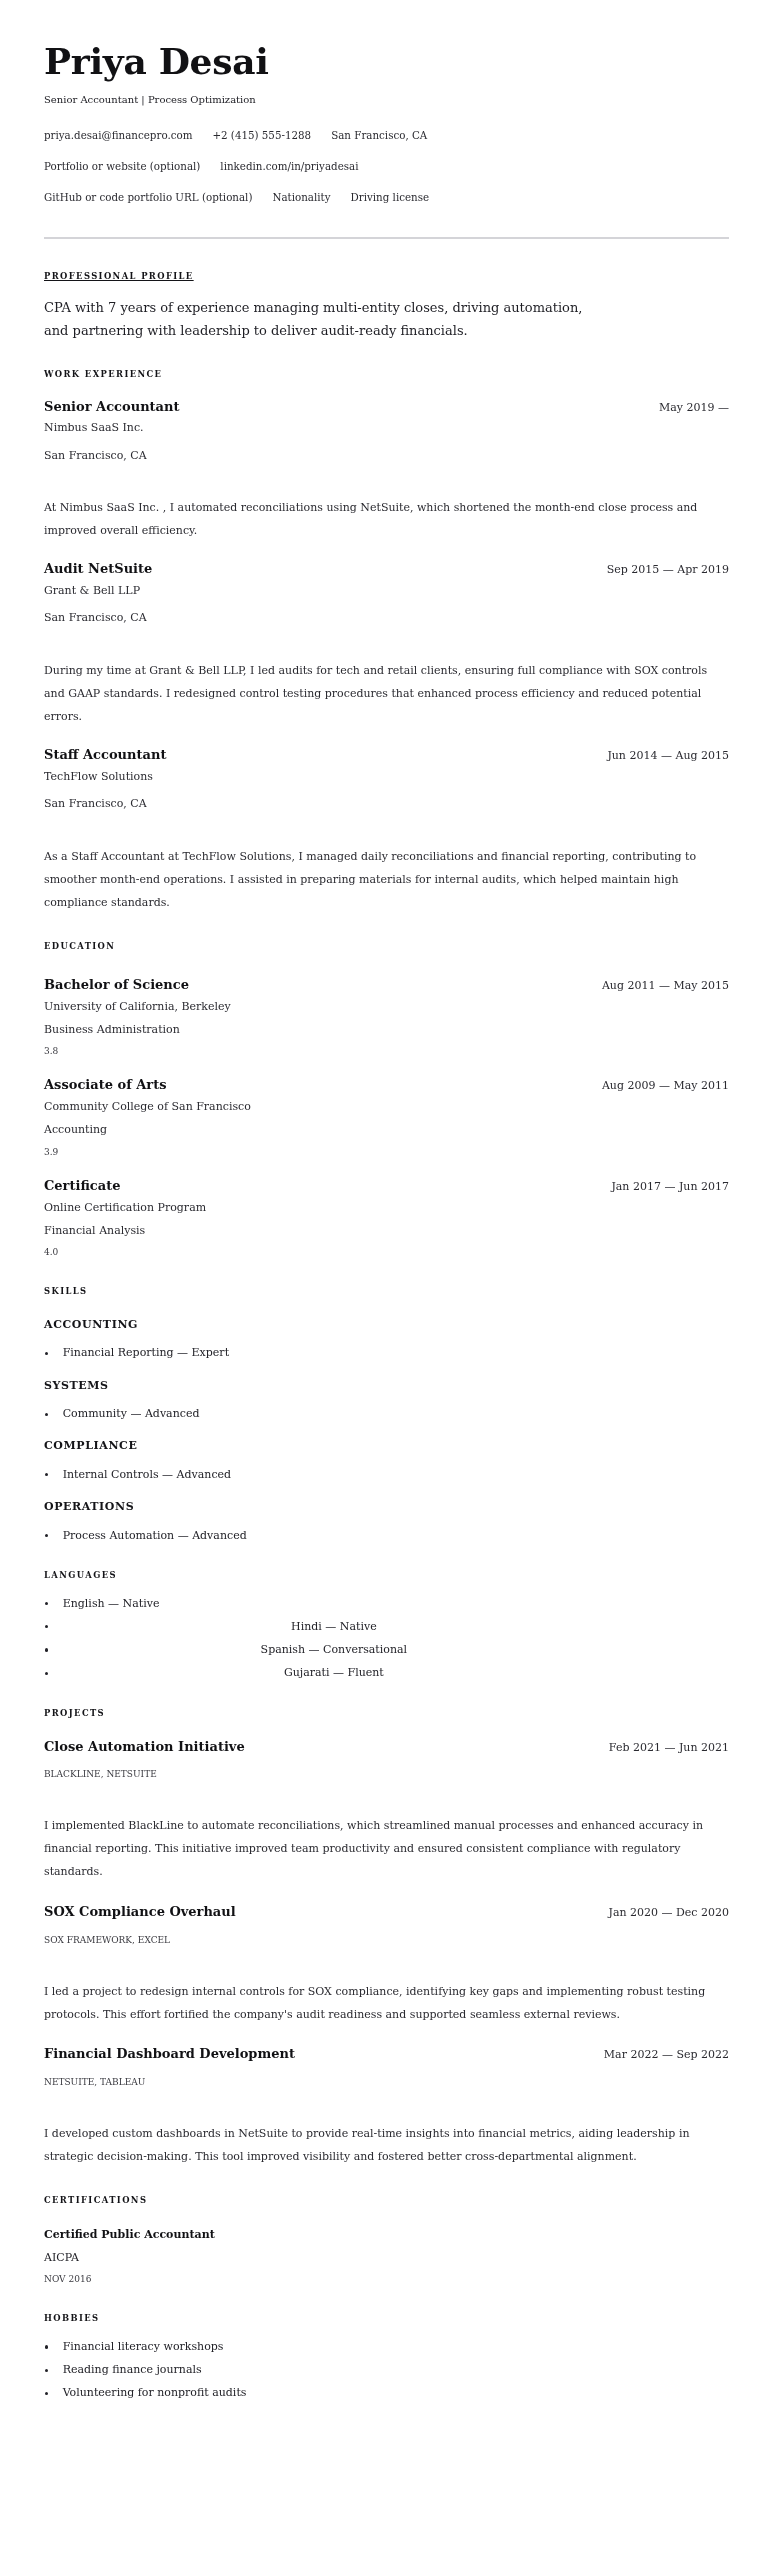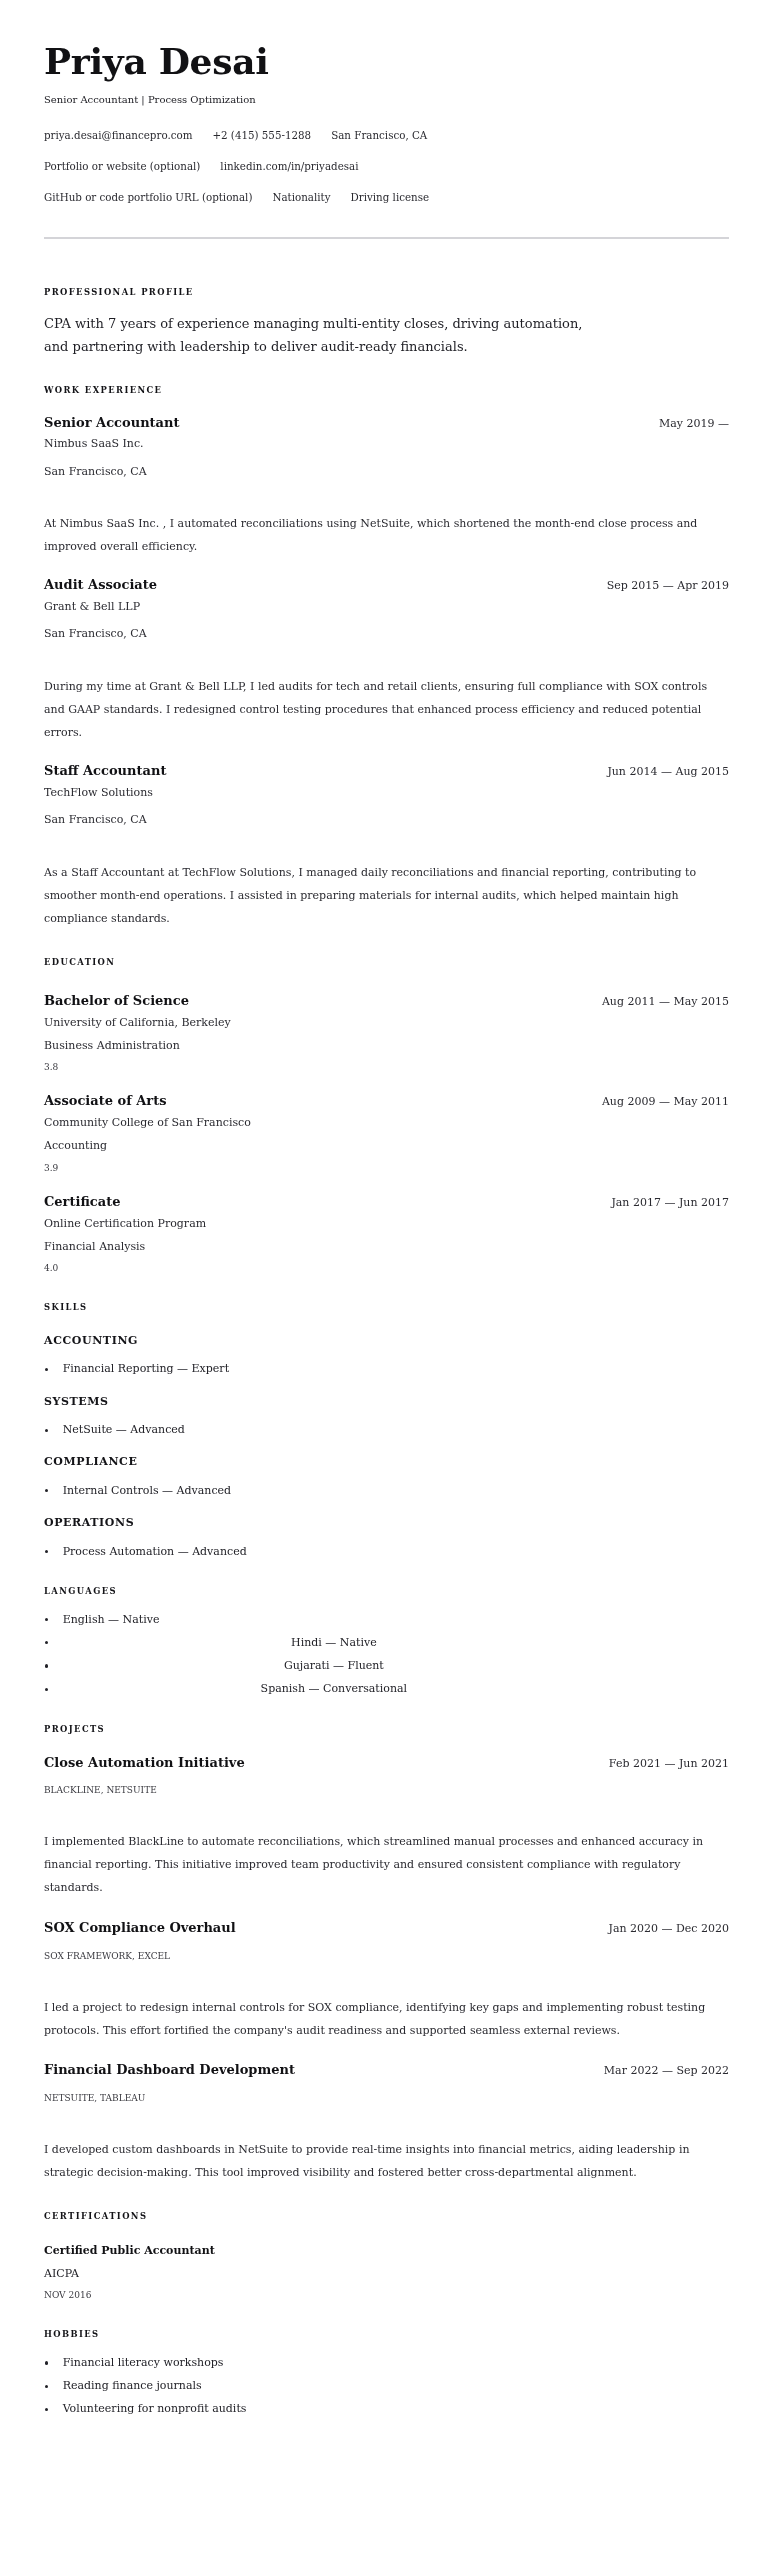--- a/index.html
+++ b/index.html
@@ -44,21 +44,21 @@
     width: 685px;
   }
   .section-title {
     font-size: 8.4px;
     font-weight: bold;
     letter-spacing: 1.4px;
     text-transform: uppercase;
     color: #141418;
     line-height: 11.6px;
   }
-  .profile .section-title { margin-top: 48px; }
+  .profile .section-title { margin-top: 32px; text-decoration: underline; }
   .profile-text {
     font-size: 13px;
     line-height: 23px;
     margin-top: 13px;
     color: #1e1e24;
   }
   .section { margin-top: 27px; }
   .entry-head {
     display: flex;
     justify-content: space-between;
@@ -214,21 +214,21 @@
         <div class="entry-title">Senior Accountant</div>
         <div class="entry-date">May 2019 —</div>
       </div>
       <div class="entry-sub company">Nimbus SaaS Inc.</div>
       <div class="entry-sub location">San Francisco, CA</div>
       <p class="desc">At Nimbus SaaS Inc. , I automated reconciliations using NetSuite, which shortened the month-end close process and improved overall efficiency.</p>
     </div>
 
     <div class="job">
       <div class="entry-head">
-        <div class="entry-title">Audit Associate</div>
+        <div class="entry-title">Audit NetSuite</div>
         <div class="entry-date">Sep 2015 — Apr 2019</div>
       </div>
       <div class="entry-sub company">Grant &amp; Bell LLP</div>
       <div class="entry-sub location">San Francisco, CA</div>
       <p class="desc">During my time at Grant &amp; Bell LLP, I led audits for tech and retail clients, ensuring full compliance with SOX controls and GAAP standards. I redesigned control testing procedures that enhanced process efficiency and reduced potential errors.</p>
     </div>
 
     <div class="job">
       <div class="entry-head">
         <div class="entry-title">Staff Accountant</div>
@@ -277,41 +277,41 @@
   <section class="section">
     <h2 class="section-title">Skills</h2>
 
     <h3 class="skills-cat first">Accounting</h3>
     <ul class="bullets">
       <li>Financial Reporting — Expert</li>
     </ul>
 
     <h3 class="skills-cat">Systems</h3>
     <ul class="bullets">
-      <li>NetSuite — Advanced</li>
+      <li>Community — Advanced</li>
     </ul>
 
     <h3 class="skills-cat">Compliance</h3>
     <ul class="bullets">
       <li>Internal Controls — Advanced</li>
     </ul>
 
     <h3 class="skills-cat">Operations</h3>
     <ul class="bullets">
       <li>Process Automation — Advanced</li>
     </ul>
   </section>
 
   <section class="section">
     <h2 class="section-title">Languages</h2>
     <ul class="bullets lang-list">
       <li>English — Native</li>
       <li>Hindi — Native</li>
+      <li>Spanish — Conversational</li>
       <li>Gujarati — Fluent</li>
-      <li>Spanish — Conversational</li>
     </ul>
   </section>
 
   <section class="section">
     <h2 class="section-title">Projects</h2>
 
     <div class="proj first">
       <div class="entry-head">
         <div class="entry-title">Close Automation Initiative</div>
         <div class="entry-date">Feb 2021 — Jun 2021</div>

